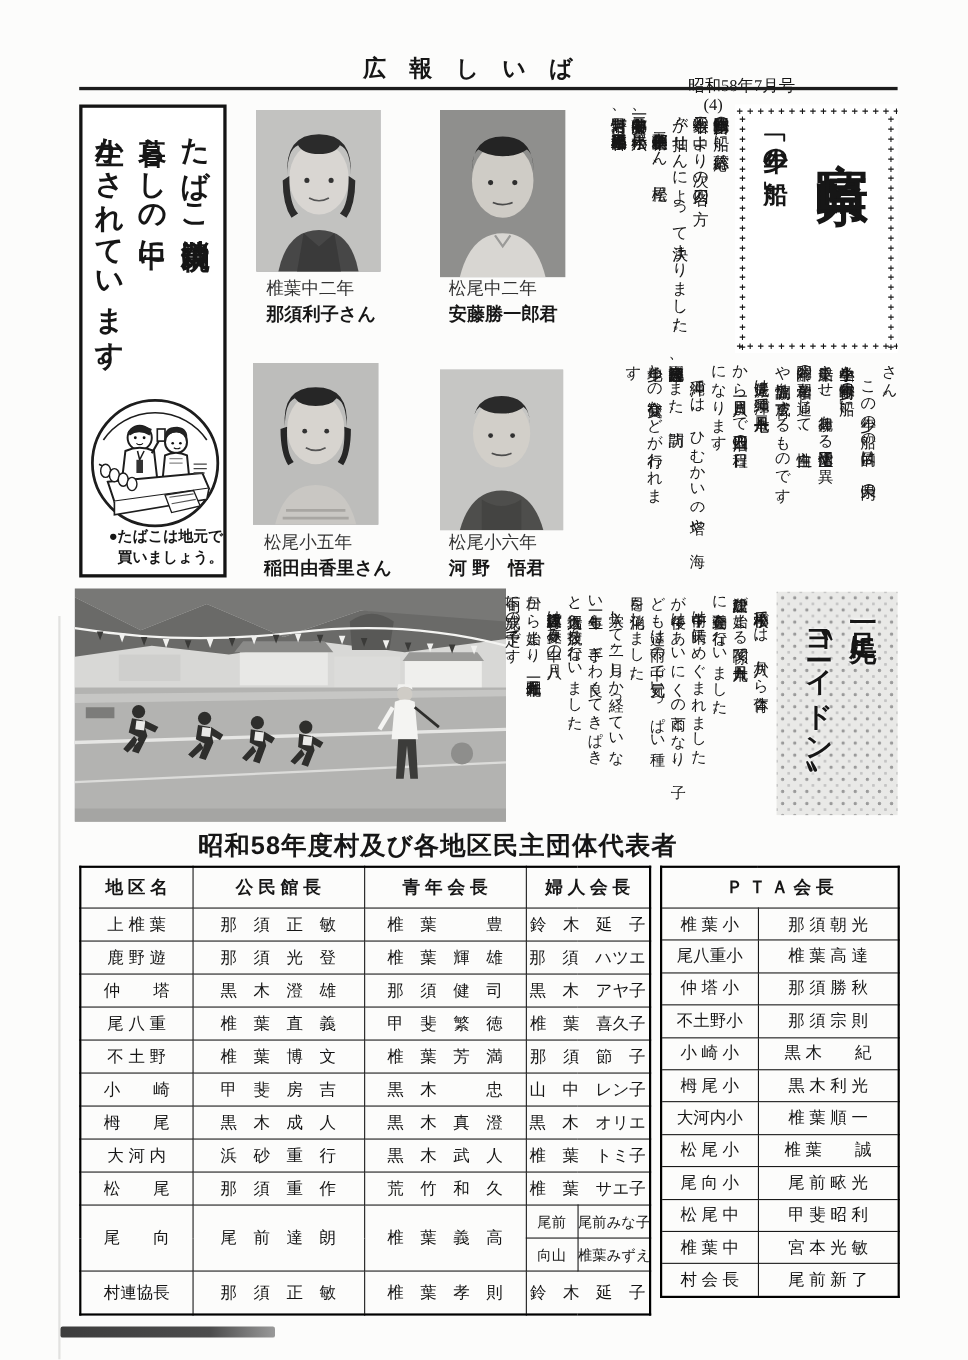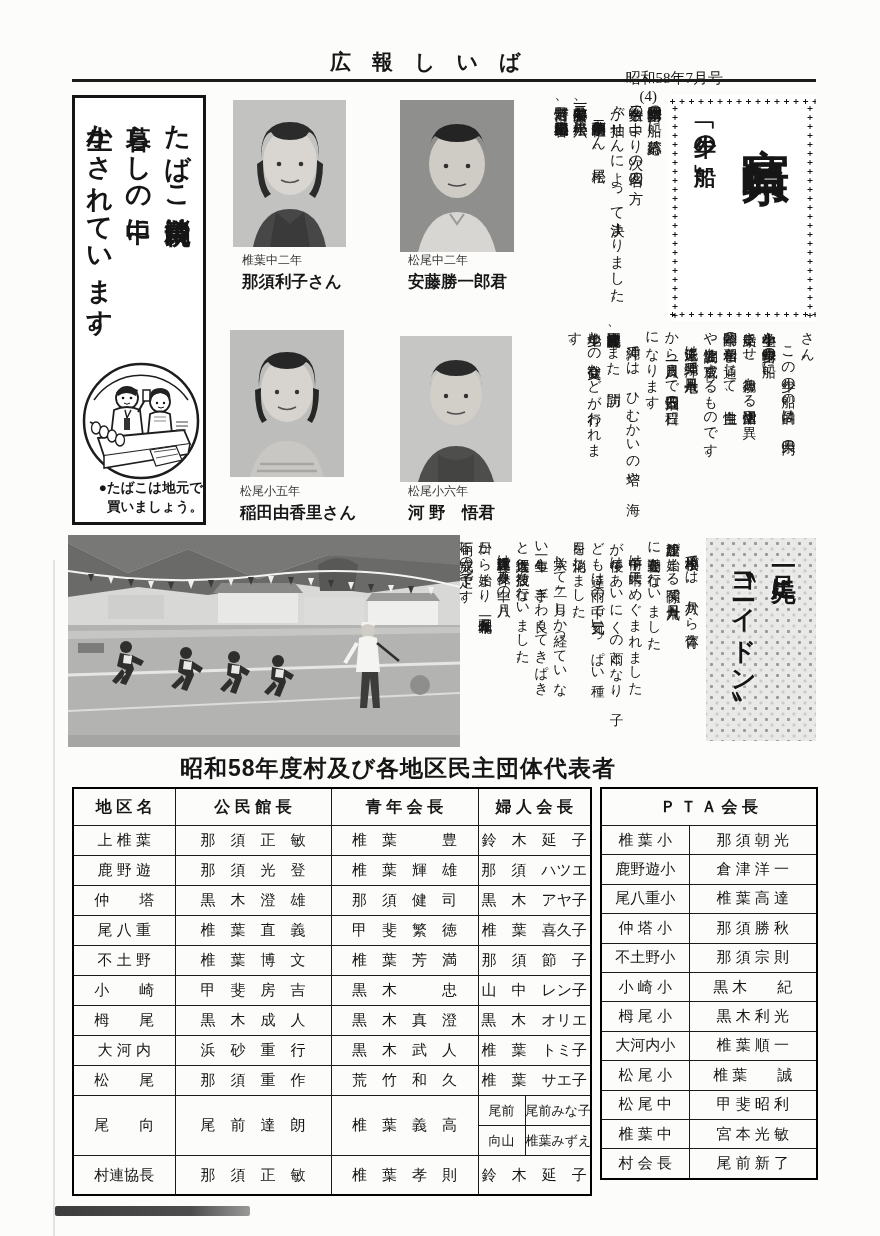--- a/index.html
+++ b/index.html
@@ -22,21 +22,21 @@
   .vtxt .vline{white-space:pre;}
   
   .tob-box{top:95px;left:72px;width:134px;height:430px;border:3px solid #141414;background:#fff;box-sizing:border-box;}
   .tob-slogan{position:absolute;top:8px;right:6px;height:300px;
     font-family:"Liberation Serif",serif;font-weight:bold;font-size:26px;line-height:39px;letter-spacing:1px;}
   .tob-circle{position:absolute;left:5px;top:262px;}
   .tob-note{position:absolute;left:0;bottom:6px;width:100%;text-align:right;
     font-size:13.5px;font-weight:bold;line-height:19px;white-space:pre;}
   
   .photo{background:#a8a8a8;overflow:hidden;}
-  .cap-grade{font-size:12px;color:#333;}
+  .cap-grade{font-size:16px;color:#333;}
   .cap-name{font-size:16.5px;font-weight:bold;white-space:pre;margin-top:2px;}
   
   .boat-p1{top:96px;left:552px;height:232px;font-family:"Liberation Serif",serif;
     font-size:14.5px;line-height:18.6px;}
   .boat-p2{top:322px;left:565px;height:210px;font-family:"Liberation Serif",serif;
     font-size:14px;line-height:19.4px;}
   .boat-box{top:95px;left:668px;width:148px;height:226px;background:#fff;box-sizing:border-box;}
   .plus-h{position:absolute;left:0;width:100%;text-align:center;font-size:9px;font-weight:bold;
     letter-spacing:0.5px;color:#111;white-space:nowrap;overflow:hidden;}
   .plus-v{position:absolute;top:0;height:100%;writing-mode:vertical-rl;font-size:9px;font-weight:bold;
@@ -417,24 +417,20 @@
     </colgroup>
   <tbody>
       <tr>
     <th colspan="2">Ｐ Ｔ Ａ 会 長</th>
   </tr>
   <tr>
         <td>椎 葉 小</td>
         <td>那 須 朝 光</td>
       </tr>
   <tr>
-        <td>鹿野遊小</td>
-        <td>倉 津 洋 一</td>
-      </tr>
-  <tr>
         <td>尾八重小</td>
         <td>椎 葉 高 達</td>
       </tr>
   <tr>
         <td>仲 塔 小</td>
         <td>那 須 勝 秋</td>
       </tr>
   <tr>
         <td>不土野小</td>
         <td>那 須 宗 則</td>
@@ -449,20 +445,24 @@
       </tr>
   <tr>
         <td>大河内小</td>
         <td>椎 葉 順 一</td>
       </tr>
   <tr>
         <td>松 尾 小</td>
         <td>椎 葉　　誠</td>
       </tr>
   <tr>
+        <td>尾 向 小</td>
+        <td>尾 前 畩 光</td>
+      </tr>
+  <tr>
         <td>松 尾 中</td>
         <td>甲 斐 昭 利</td>
       </tr>
   <tr>
         <td>椎 葉 中</td>
         <td>宮 本 光 敏</td>
       </tr>
   <tr>
         <td>村 会 長</td>
         <td>尾 前 新 了</td>

